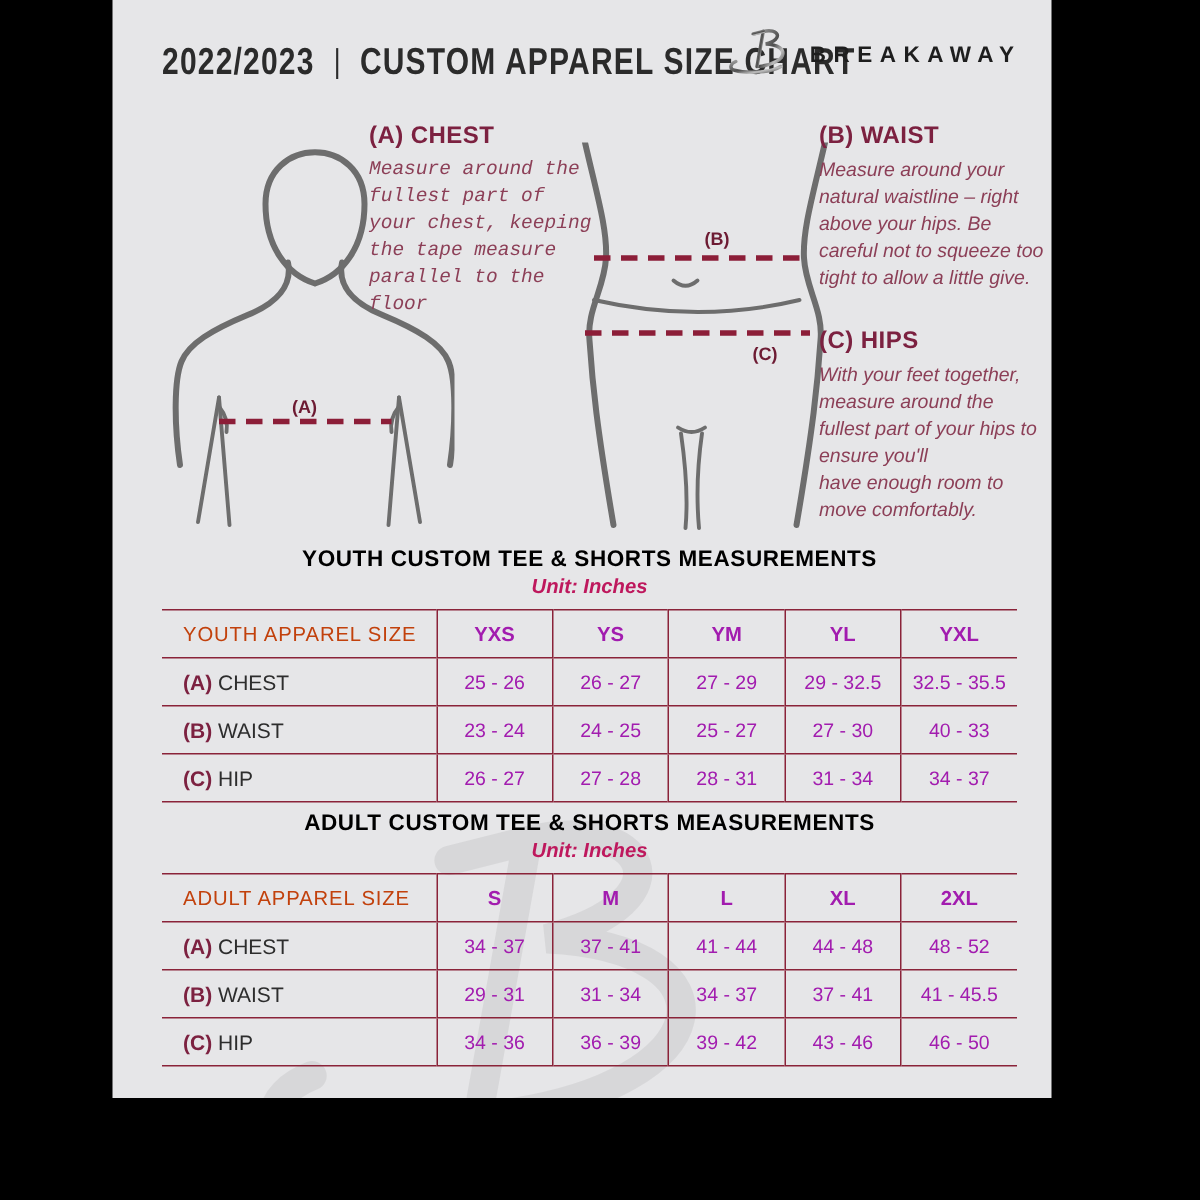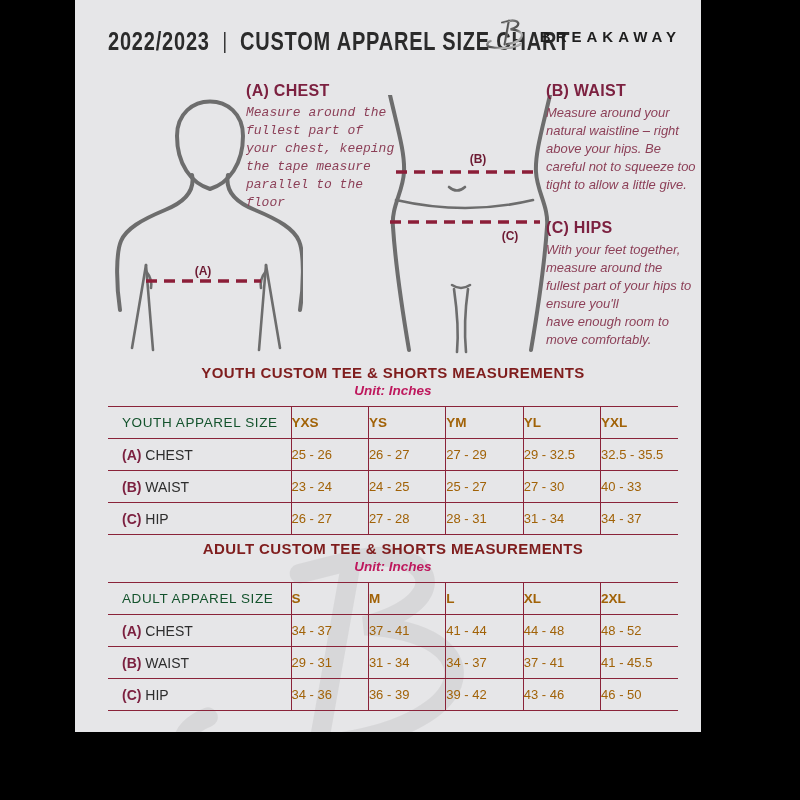--- a/index.html
+++ b/index.html
@@ -25,30 +25,30 @@
 
   
   .figure{position:absolute;}
   .figure path, .figure line{fill:none;stroke:#6d6d6d;stroke-width:4;stroke-linecap:round;}
   .figure .thin{stroke-width:2.6;}
   .figure .dash{stroke:#8c1e38;stroke-width:3.6;stroke-dasharray:11 7;stroke-linecap:butt;}
   .figure text{fill:#6d1b33;font-weight:bold;font-size:12px;font-family:"Liberation Sans",sans-serif;}
 
   
   .table-section{position:absolute;left:33px;width:570px;text-align:center;}
-  .table-title{font-weight:bold;font-size:15px;color:#7f1d1d;letter-spacing:.4px;}
+  .table-title{font-weight:bold;font-size:15px;color:#000000;letter-spacing:.4px;}
   .table-unit{font-style:italic;font-size:13.5px;color:#be185d;margin-top:2px;font-weight:bold;}
   .table-wrap{margin-top:8px;}
   table.size-table{width:100%;border-collapse:collapse;table-layout:fixed;}
-  .size-table th,.size-table td{height:31px;text-align:left;font-size:13px;color:#a16207;
+  .size-table th,.size-table td{height:31px;text-align:center;font-size:13px;color:#a21caf;
       padding:0;border-left:1.5px solid #8a2339;}
   .size-table col.c0{width:183px;}
   .size-table .label-col{border-left:none !important;text-align:left;padding-left:14px;}
   .size-table thead th{font-weight:bold;font-size:13.5px;}
-  .size-table thead th.label-col{font-weight:normal;letter-spacing:.6px;font-size:13.5px;color:#14532d;}
+  .size-table thead th.label-col{font-weight:normal;letter-spacing:.6px;font-size:13.5px;color:#c2410c;}
   .size-table thead tr{border-top:1.5px solid #8a2339;border-bottom:1.5px solid #8a2339;}
   .size-table tbody tr{border-bottom:1.5px solid #8a2339;}
   .size-table td.label-col{font-size:14px;color:#2d2d2d;}
   .size-table .accent{color:#7c2140;font-weight:bold;}
 
   
   .footer-bar{position:absolute;left:10px;top:739px;width:606px;height:48px;background:#721e36;
               border-bottom:3px solid #591628;}
 </style>
 </head>

